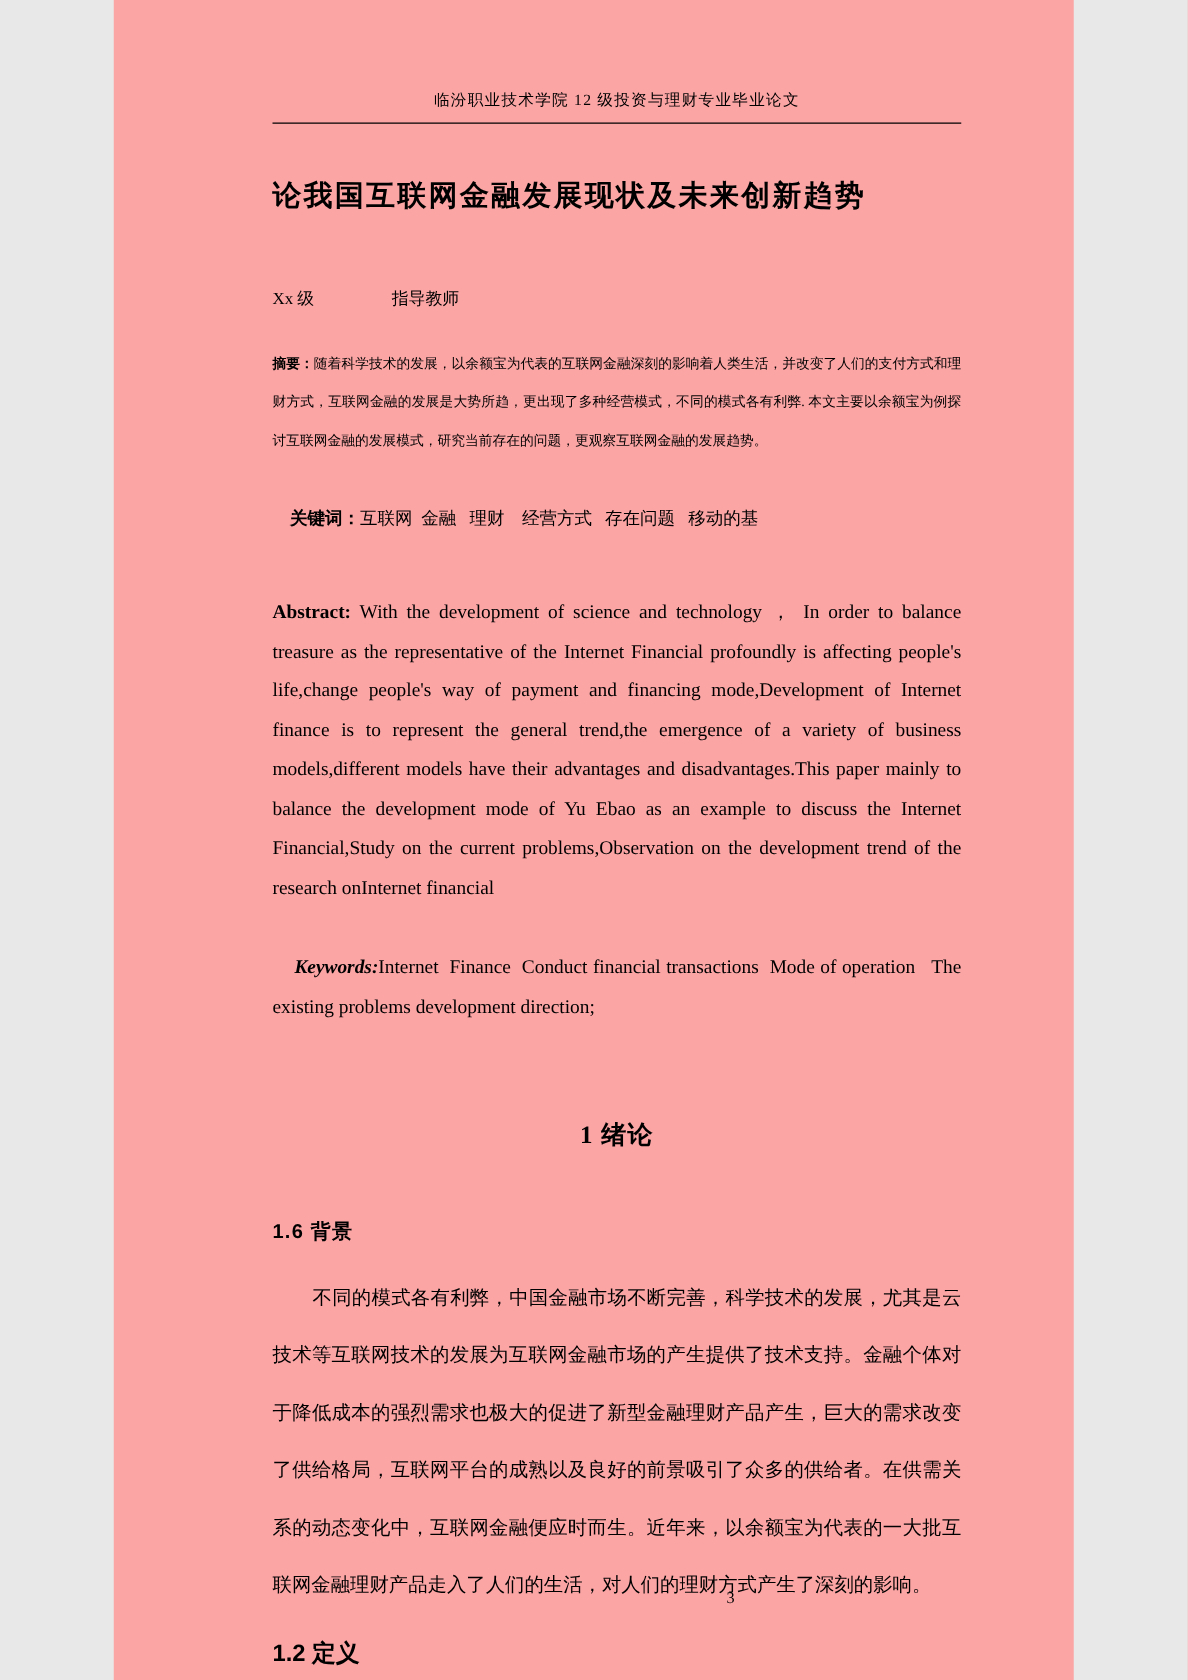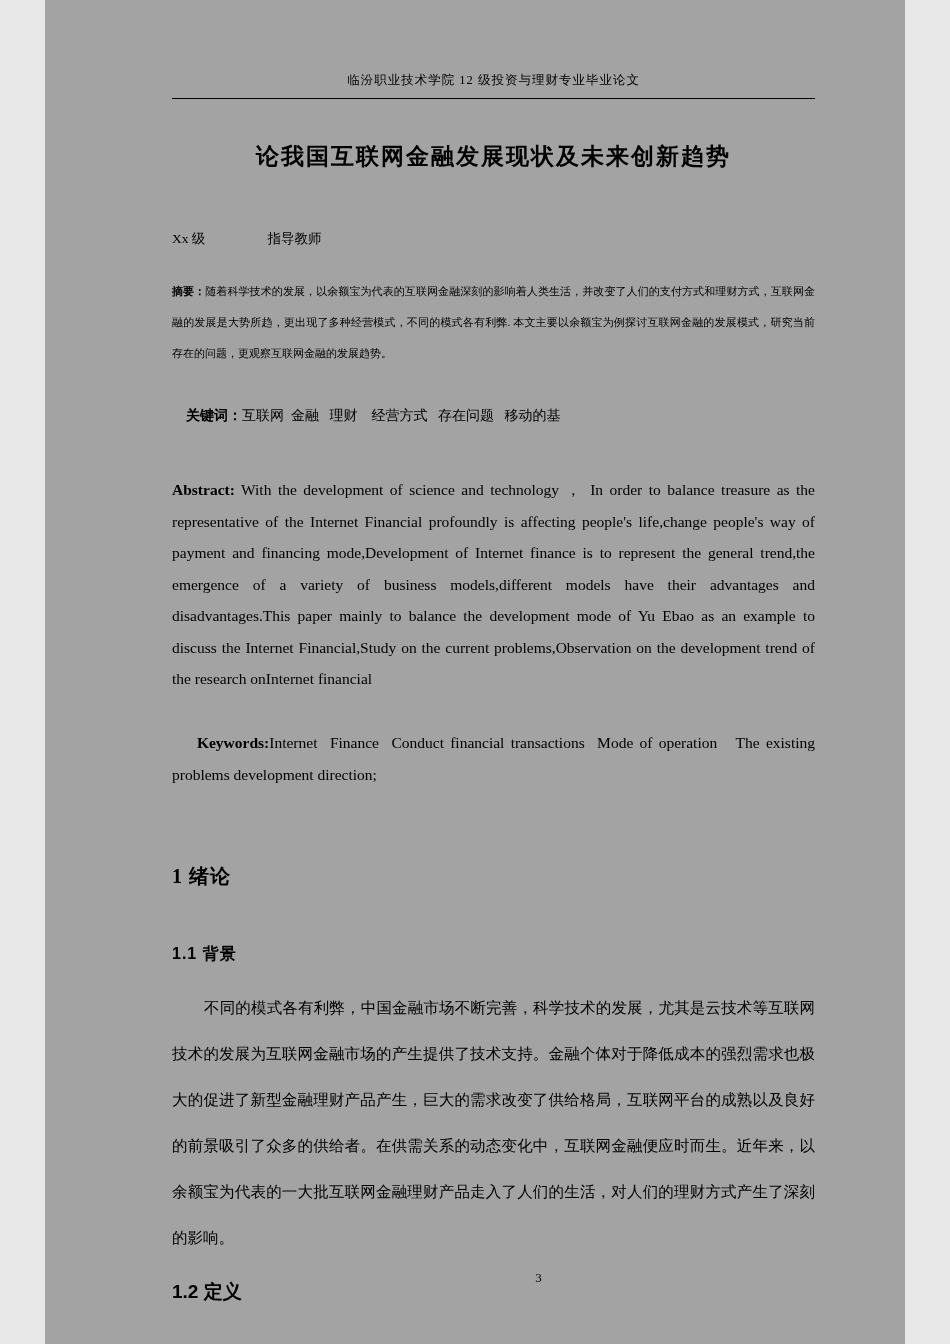--- a/index.html
+++ b/index.html
@@ -1,37 +1,37 @@
 <!DOCTYPE html>
 <html><head>
 <meta charset="utf-8">
 <style>
   * { margin: 0; padding: 0; box-sizing: border-box; }
   html, body { background: #e8e8e8; }
   body { font-family: "Liberation Serif", "DejaVu Serif", serif; }
   .page {
     position: relative;
-    width: 860px;
+    width: 768px;
     height: 1344px;
     margin: 0 auto;
-    background: #a3a3a3;
+    background: #fca5a5;
     color: #000000;
     padding: 72px 90px 0 127px;
     overflow: hidden;
   }
   .header {
     text-align: center;
     font-size: 12.5px;
     letter-spacing: 1px;
     padding-bottom: 9px;
     border-bottom: 1px solid #000;
   }
   .title {
     margin-top: 42px;
-    text-align: center;
+    text-align: left;
     font-size: 23px;
     font-weight: bold;
     letter-spacing: 2px;
   }
   .byline {
     margin-top: 58px;
     text-align: left;
     font-size: 13.5px;
   }
   .byline .spacer { display: inline-block; width: 62px; }
@@ -54,26 +54,27 @@
     line-height: 31.5px;
     text-align: justify;
   }
   .abstract-en .label { font-weight: bold; }
   .keywords-en {
     font-size: 15.5px;
     line-height: 32px;
     text-align: justify;
     white-space: pre-wrap;
   }
-  .keywords-en .label { font-weight: bold; }
+  .keywords-en .label { font-weight: bold; font-style: italic; }
   .h1 {
     margin-top: 40px;
     font-size: 20px;
     font-weight: bold;
     letter-spacing: 1px;
+    text-align: center;
   }
   .h2 {
     font-weight: bold;
     font-family: "Liberation Sans", "DejaVu Sans", sans-serif;
   }
   .h2-bg { margin-top: 54px; font-size: 16px; letter-spacing: 1px; }
   .h2-dy { margin-top: 18px; font-size: 19px; }
   .body-para {
     font-size: 15.5px;
     line-height: 46px;
@@ -117,21 +118,21 @@
   <p class="abstract-en">
     <span class="label">Abstract:</span><span> With the development of science and technology ， In order to balance treasure as the representative of the Internet Financial profoundly is affecting people's life,change people's way of payment and financing mode,Development of Internet finance is to represent the general trend,the emergence of a variety of business models,different models have their advantages and disadvantages.This paper mainly to balance the development mode of Yu Ebao as an example to discuss the Internet Financial,Study on the current problems,Observation on the development trend of the research onInternet financial</span>
   </p>
 
   <p class="keywords-en">
     <span class="label">Keywords:</span><span>Internet  Finance  Conduct financial transactions  Mode of operation   The existing problems development direction;</span>
   </p>
 
   <div class="h1">1 绪论</div>
 
-  <div class="h2 h2-bg">1.1 背景</div>
+  <div class="h2 h2-bg">1.6 背景</div>
 
   <p class="body-para p11">不同的模式各有利弊，中国金融市场不断完善，科学技术的发展，尤其是云技术等互联网技术的发展为互联网金融市场的产生提供了技术支持。金融个体对于降低成本的强烈需求也极大的促进了新型金融理财产品产生，巨大的需求改变了供给格局，互联网平台的成熟以及良好的前景吸引了众多的供给者。在供需关系的动态变化中，互联网金融便应时而生。近年来，以余额宝为代表的一大批互联网金融理财产品走入了人们的生活，对人们的理财方式产生了深刻的影响。</p>
 
   <div class="h2 h2-dy">1.2 定义</div>
 
 
   <div class="page-number">3</div>
 
 </div>
 

